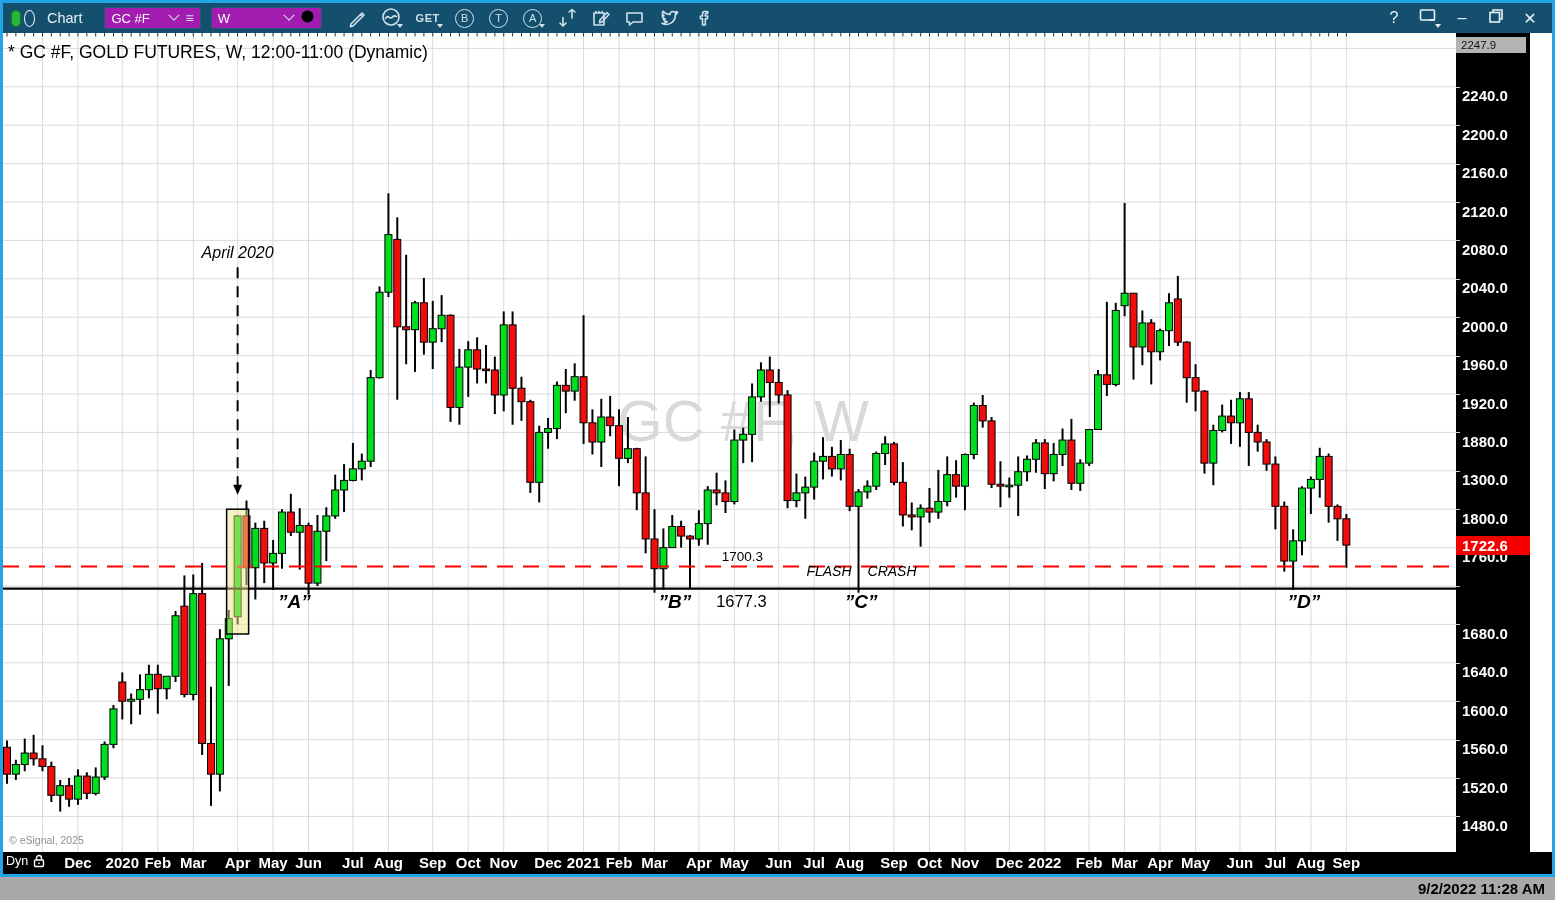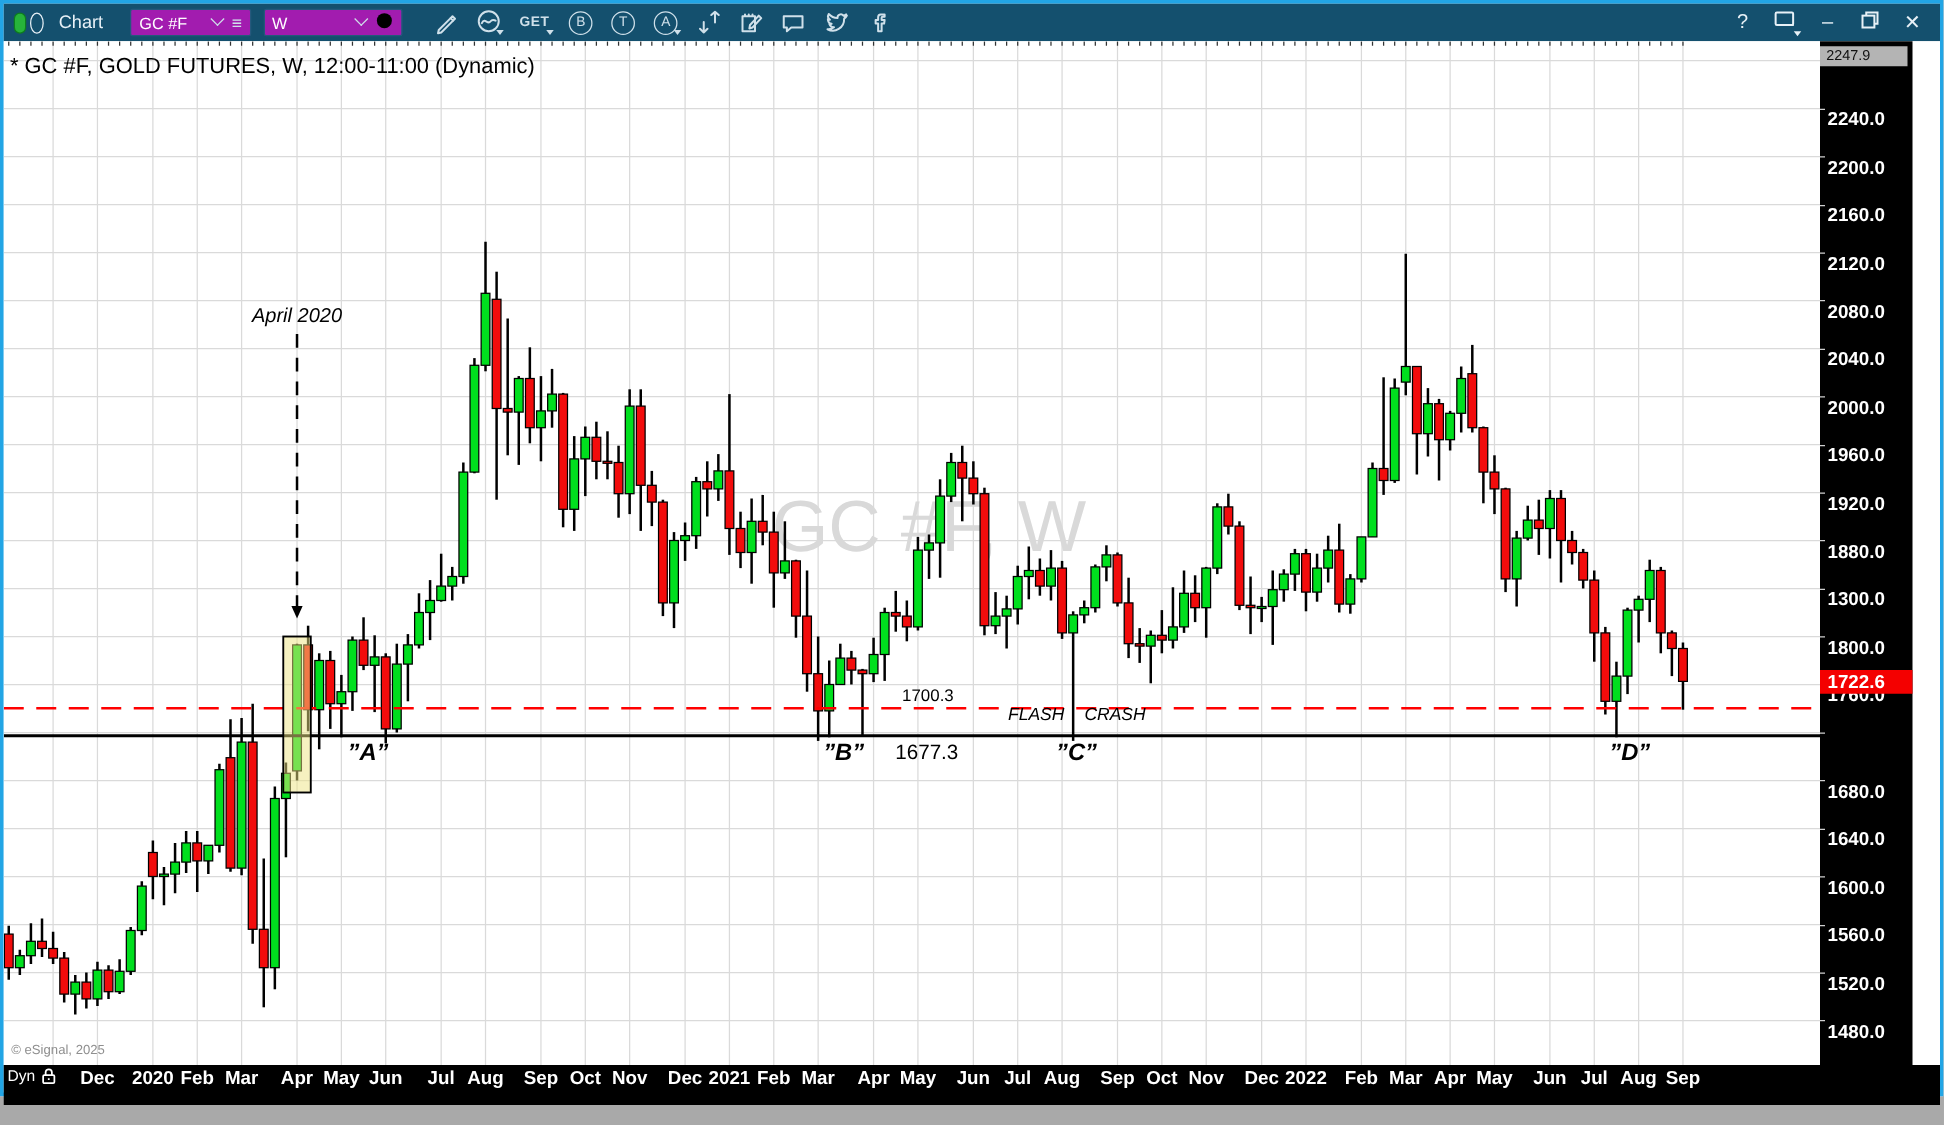--- a/index.html
+++ b/index.html
@@ -31,21 +31,21 @@
   svg text{font-family:"Liberation Sans",sans-serif;}
   .chart-title{position:absolute;left:5px;top:9px;font-size:17.5px;color:#000;z-index:5;}
   .copyright{position:absolute;left:6px;top:801px;font-size:10.5px;color:#8f8f8f;z-index:5;}
   
   .price-axis{position:relative;width:74px;background:#000;flex:0 0 auto;}
   .pa-label{position:absolute;left:6px;color:#fff;font-size:15px;font-weight:bold;white-space:nowrap;margin-top:48px;}
   .pa-tick{position:absolute;left:0;width:4px;height:1px;background:#cfcfcf;}
   .pa-last{position:absolute;left:0;width:74px;height:19px;background:#f40000;color:#fff;font-size:15px;font-weight:bold;display:flex;align-items:center;padding-left:6px;z-index:3;}
   .pa-high{position:absolute;left:0;top:4px;width:70px;height:16px;background:#b4b4b4;color:#111;font-size:11.5px;display:flex;align-items:center;padding-left:5px;z-index:4;}
   
-  .time-axis{position:relative;height:32px;background:#000;flex:0 0 auto;width:100%;}
+  .time-axis{position:relative;height:22px;background:#000;flex:0 0 auto;width:100%;}
   .ta-label{position:absolute;top:2px;transform:translateX(-50%);color:#fff;font-size:15px;font-weight:bold;white-space:nowrap;}
   .dyn{position:absolute;left:3px;top:2px;display:flex;align-items:center;gap:5px;color:#fff;font-size:12.5px;}
   .dyn svg{stroke:#fff;fill:none;stroke-width:1.4;}
   
   .status-bar{position:absolute;left:0;top:877px;width:1555px;height:23px;background:#a9a9a9;display:flex;align-items:center;justify-content:flex-end;padding-right:10px;font-size:15px;font-weight:bold;color:#000;}
 </style>
 </head>
 <body>
 
 <div class="app">
@@ -1076,13 +1076,16 @@
         <div class="ta-label" style="left: 1121.62px;">Mar</div>
         <div class="ta-label" style="left: 1157.1px;">Apr</div>
         <div class="ta-label" style="left: 1192.58px;">May</div>
         <div class="ta-label" style="left: 1236.93px;">Jun</div>
         <div class="ta-label" style="left: 1272.41px;">Jul</div>
         <div class="ta-label" style="left: 1307.89px;">Aug</div>
         <div class="ta-label" style="left: 1343.37px;">Sep</div>
       </div>
   </div>
 
+  <div class="status-bar">
+    <span>9/2/2022 11:28 AM</span>
+  </div>
 </div>
 
 </body></html>

